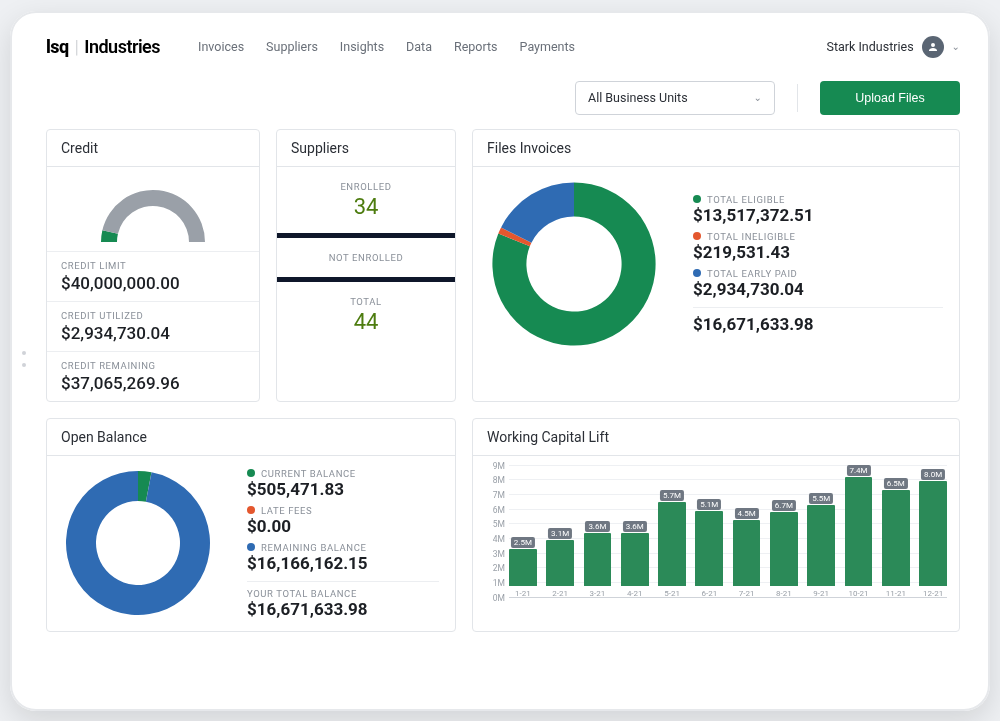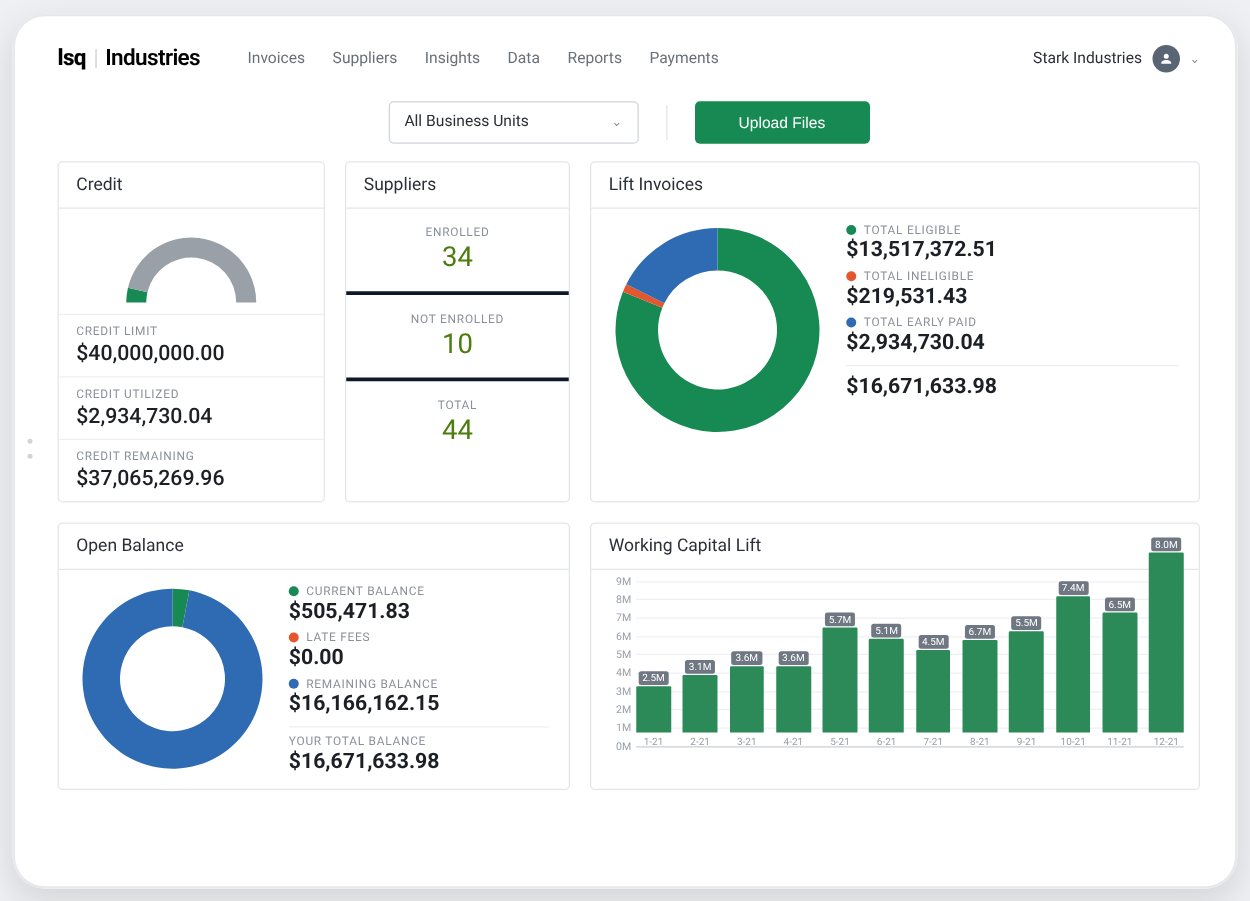--- a/index.html
+++ b/index.html
@@ -25,21 +25,21 @@
   .brand .ft { font-weight:600; }
   .navlinks { display:flex; gap:22px; margin-left:28px; }
   .navlinks span { font-size:12.5px; color:#6a7079; cursor:pointer; }
   .spacer { flex:1; }
   .account { display:flex; align-items:center; gap:8px; font-size:12.5px; color:#2b2f36; cursor:pointer;}
   .avatar { width:22px; height:22px; border-radius:50%; background:#5a6573; display:flex; align-items:center; justify-content:center; }
   .avatar svg { width:12px; height:12px; fill:#fff; }
   .chev { color:#8a9099; font-size:10px; }
 
   
-  .filters { display:flex; justify-content:center; gap:22px; align-items:center; margin:16px 0 14px; }
+  .filters { display:flex; justify-content:flex-end; gap:22px; align-items:center; margin:16px 0 14px; }
   .select {
     width:200px; height:34px; border:1px solid #cfd3d9; border-radius:4px; background:#fff;
     display:flex; align-items:center; justify-content:space-between; padding:0 12px;
     font-size:12.5px; color:#2b2f36; cursor:pointer;
   }
   .vline { width:1px; height:28px; background:#e2e5e9; }
   .upload {
     width:140px; height:34px; border:none; border-radius:4px; background:#168a52; color:#fff;
     font-size:12.5px; cursor:pointer;
   }
@@ -52,27 +52,27 @@
   .row2 { display:grid; grid-template-columns: 410px 1fr; gap:16px; margin-top:16px; }
 
   
   .credit .gauge { display:flex; justify-content:center; padding:10px 0 4px; }
   .statline { border-top:1px solid #eceef1; padding:8px 14px; }
   .statline:first-of-type { border-top:none; }
   .statlabel { font-size:9.5px; letter-spacing:0.6px; color:#8a9099; text-transform:uppercase; }
   .statval { font-size:17px; color:#1c1f24; font-weight:500; margin-top:2px; }
 
   
-  .suppliers .srow { text-align:center; padding:14px 0; border-top:3px solid #0f172a; }
+  .suppliers .srow { text-align:center; padding:14px 0; border-top:5px solid #0f172a; }
   .suppliers .srow:first-child { border-top:none; }
   .suppliers .slab { font-size:9.5px; letter-spacing:0.6px; color:#8a9099; }
   .suppliers .sval { font-size:22px; color:#4d7c0f; margin-top:2px; }
 
   
-  .split { display:flex; gap:18px; padding:12px 16px; }
+  .split { display:flex; gap:34px; align-items:center; padding:12px 16px; }
   .legend { flex:1; display:flex; flex-direction:column; gap:6px; }
   .li { }
   .li .li-lab { font-size:9.5px; letter-spacing:0.6px; color:#8a9099; display:flex; align-items:center; gap:6px;}
   .dot { width:8px; height:8px; border-radius:50%; display:inline-block; }
   .li .li-val { font-size:17px; color:#1c1f24; font-weight:700; }
   .li.total { border-top:1px solid #eceef1; padding-top:6px; margin-top:2px;}
   .li.total .li-lab { gap:0; }
 
   
   .barchart { padding:10px 12px 6px; }
@@ -152,31 +152,30 @@
 
     <div class="card suppliers">
       <div class="card-h">Suppliers</div>
       <div class="card-b" style="padding:0;">
         <div class="srow">
           <div class="slab">ENROLLED</div>
           <div class="sval">34</div>
         </div>
         <div class="srow">
           <div class="slab">NOT ENROLLED</div>
-          <div class="sval">10</div>
         </div>
         <div class="srow">
           <div class="slab">TOTAL</div>
           <div class="sval">44</div>
         </div>
       </div>
     </div>
 
     <div class="card">
-      <div class="card-h">Lift Invoices</div>
+      <div class="card-h">Files Invoices</div>
       <div class="split">
         <svg id="donut-invoices" width="170" height="170" viewBox="0 0 170 170">
             <path d="M 85 3.4000000000000057 A 81.6 81.6 0 1 1 9.320475487891642 54.484928811795484 L 40.85361070127012 67.1995418068807 A 47.6 47.6 0 1 0 85 37.4 Z" fill="#168a52"></path>
             <path d="M 9.320475487891642 54.484928811795484 A 81.6 81.6 0 0 1 12.062539789256874 48.411929567053384 L 42.45314821039984 63.65695891411447 A 47.6 47.6 0 0 0 40.85361070127012 67.1995418068807 Z" fill="#e4572e"></path>
             <path d="M 12.062539789256874 48.411929567053384 A 81.6 81.6 0 0 1 84.99999999999999 3.4000000000000057 L 84.99999999999999 37.4 A 47.6 47.6 0 0 0 42.45314821039984 63.65695891411447 Z" fill="#2f6bb3"></path>
           </svg>
         <div class="legend">
           <div class="li">
               <div class="li-lab">
                 <span class="dot" style="background:#168a52"></span>
@@ -336,21 +335,21 @@
                 </div>
                 <div class="xlab">10-21</div>
               </div>
               <div class="barcol">
                 <div class="bar" style="height: 95.3333px;">
                   <div class="cap">6.5M</div>
                 </div>
                 <div class="xlab">11-21</div>
               </div>
               <div class="barcol">
-                <div class="bar" style="height: 144px;">
+                <div class="bar" style="height: 105px;">
                   <div class="cap">8.0M</div>
                 </div>
                 <div class="xlab">12-21</div>
               </div>
             </div>
           </div>
       </div>
     </div>
   </div>
 

